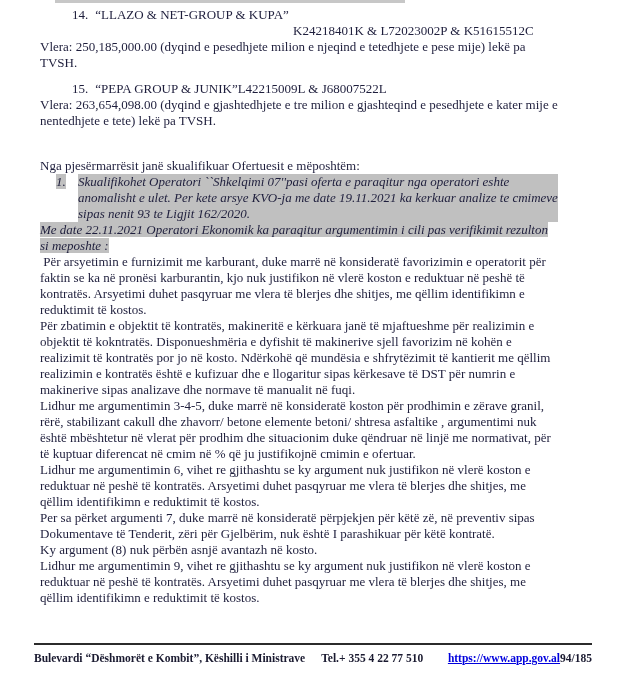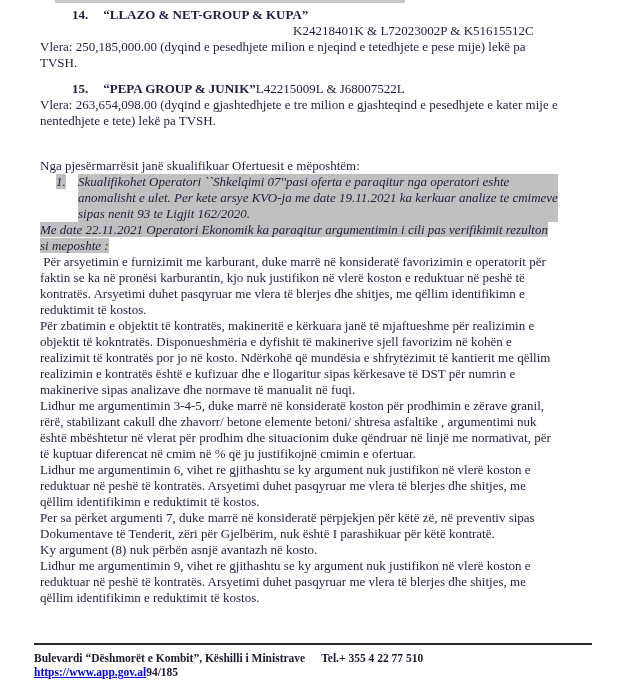--- a/index.html
+++ b/index.html
@@ -6,37 +6,37 @@
   .page{
     position:relative;width:626px;height:689px;background:#ffffff;overflow:hidden;
     font-family:"Liberation Serif", serif;
     font-size:13px;line-height:16px;color:#1e1e3c;
   }
   .top-artifact{
     position:absolute;top:0;left:55px;width:350px;height:3px;
     background:#b9b9b9;opacity:.8;
   }
   .content{position:absolute;left:40px;top:7px;width:557px;}
-  .b{font-weight:bold;}
+  .b{font-weight:normal;}
   .lines{white-space:pre-line;}
   .bidder-head{padding-left:32px;}
-  .bidder-head .name{margin-left:15px;}
+  .bidder-head .name{margin-left:7px;}
   .codes-line{padding-left:253px;}
   .inline-codes{margin-left:0;font-weight:normal;}
   .item-15{margin-top:10px;}
   .disq-header{margin-top:29px;}
   .list-item{display:flex;margin-left:16px;font-style:italic;}
   .list-item .num{width:22px;flex:0 0 22px;}
   .hl{background:#c0c0c0;}
   .note{font-style:italic;}
   .footer{
     position:absolute;left:34px;top:643px;width:558px;
     border-top:2px solid #2b2b2b;padding-top:6px;
     display:flex;justify-content:space-between;align-items:baseline;
-    font-size:11.5px;font-weight:bold;color:#1a1a30;line-height:14px;flex-direction:column;
+    font-size:11.5px;font-weight:bold;color:#1a1a30;line-height:14px;
   }
   .footer-left{display:flex;gap:16px;}
   .footer-right{display:flex;gap:0;align-items:center;}
   a.app-link{color:#0000dd;text-decoration:underline;cursor:pointer;}
 </style>
 </head>
 <body>
 
 <div class="page">
   <div class="top-artifact"></div>

